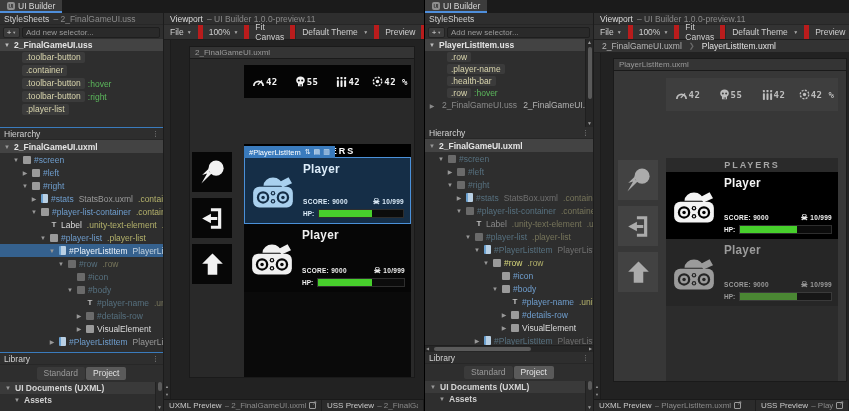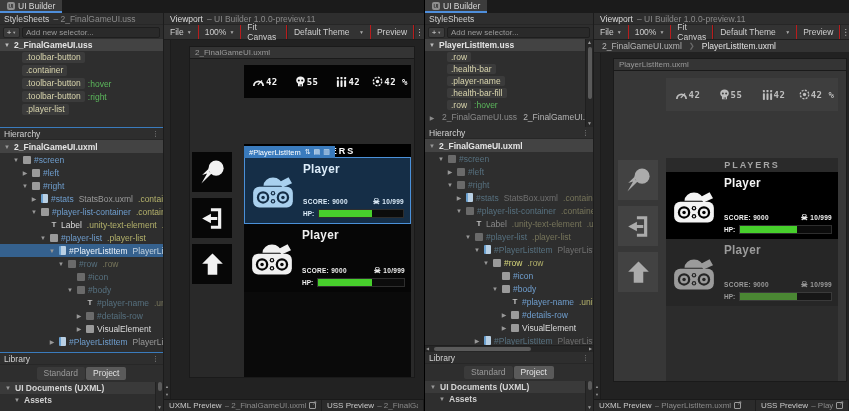--- a/index.html
+++ b/index.html
@@ -71,21 +71,21 @@
   .assetsrow{height:12px;display:flex;align-items:center;gap:3px;padding:0 13px;font-size:8.5px;font-weight:bold;color:#d0d0d0}
   .libscroll{position:absolute;right:0;top:0;bottom:0;width:8px;background:#2b2b2b;border-left:1px solid #222;display:flex;flex-direction:column;align-items:center}
   .libscroll .ar{font-size:5px;color:#9a9a9a;line-height:7px}
   .libscroll .thumb{width:4px;height:9px;background:#5a5a5a;border-radius:2px;margin:0 0 auto 0}
   
   .viewport{flex:1;display:flex;flex-direction:column;min-width:0;background:#222}
   .vhd{height:12px;flex:none;background:#2e2e2e;display:flex;align-items:center;padding:0 6px;font-size:8.5px;color:#dcdcdc;border-bottom:1px solid #262626}
   .vhd .sub{color:#8a8a8a;margin-left:4px}
   .vhd .sub::before{content:"–  "}
   .vtoolbar{height:15px;flex:none;background:#333;border-bottom:1px solid #1e1e1e;display:flex;align-items:stretch;font-size:8.5px;color:#cfcfcf}
-  .titem{display:flex;align-items:center;gap:3px;padding:0 6px;border-right:1px solid #b91c1c}
+  .titem{display:flex;align-items:center;gap:3px;padding:0 6px;border-right:5px solid #b91c1c}
   .titem .car{font-size:5px;color:#aaa}
   .tspacer{flex:1}
   .theme{min-width:84px;justify-content:space-between;border-left:1px solid #272727}
   .vdots{width:12px;display:flex;align-items:center;justify-content:center;border-left:1px solid #272727;color:#bbb}
   .crumbs{height:13px;flex:none;background:#333;border-bottom:1px solid #222;display:flex;align-items:center;padding-left:8px;font-size:8.5px;gap:7px}
   .crumb1{color:#b5b5b5}.crumbsep{color:#6a6a6a;font-size:7px}.crumb2{color:#e0e0e0}
   .vcanvas{flex:1;position:relative;overflow:hidden;padding-left:7px}
   .edge{position:absolute;left:0;top:0;bottom:0;width:7px;background:#272727;border-right:1px solid #1c1c1c}
   .edge .ar{position:absolute;left:0;width:6px;text-align:center;font-size:4px;color:#9a9a9a}
   .edge .a1{bottom:10px}.edge .a2{bottom:2px}
@@ -547,27 +547,24 @@
         </div>
         <div class="rootrow">
           <span class="tri">▼</span>
           <span>PlayerListItem.uss</span>
         </div>
         <div>
             <div class="chip-row">
               <span class="chip">.row</span>
             </div>
             <div class="chip-row">
+              <span class="chip">.player-name</span>
+            </div>
+            <div class="chip-row">
               <span class="chip">.health-bar</span>
-            </div>
-            <div class="chip-row">
-              <span class="chip">.player-name</span>
-            </div>
-            <div class="chip-row">
-              <span class="chip">.health-bar-fill</span>
             </div>
             <div class="chip-row">
               <span class="chip">.row</span>
               <span class="pseudo">:hover</span>
             </div>
           </div>
         <div class="ss-extra">
           <span class="tri">▶</span>
           <span>2_FinalGameUI.uss</span>
           <span class="b">2_FinalGameUI.uxml</span>

